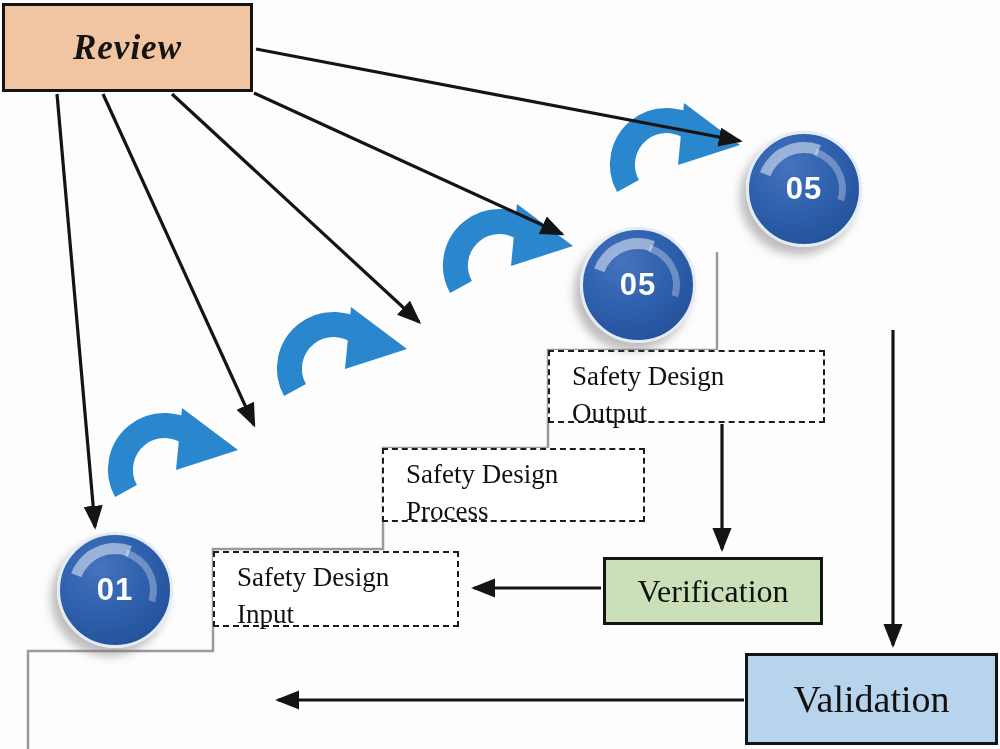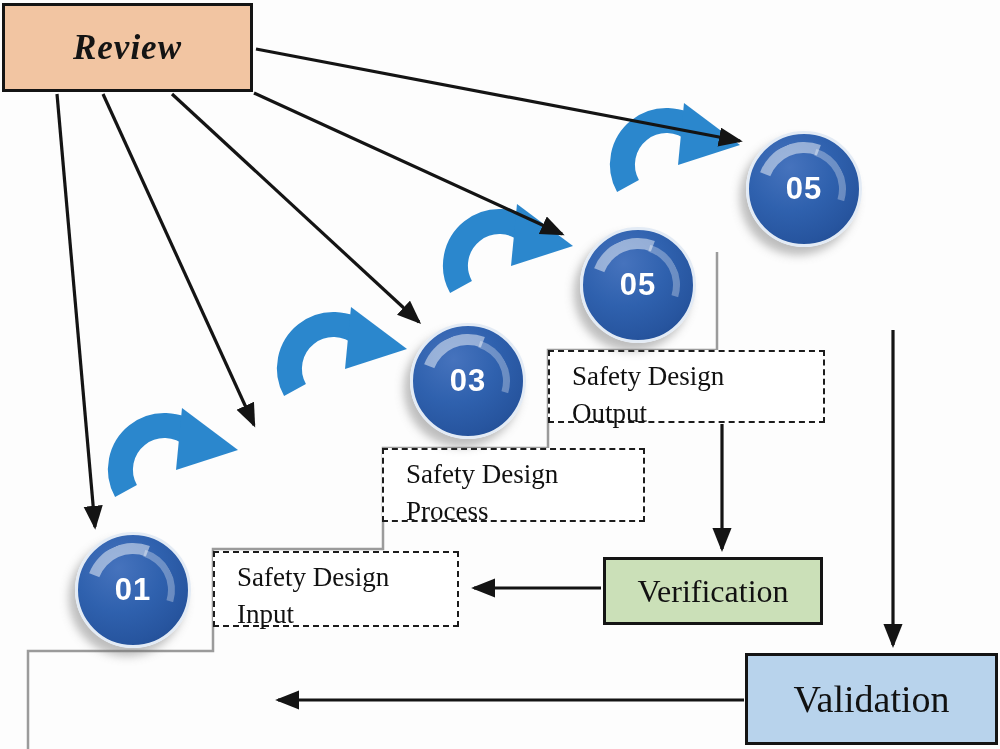--- a/index.html
+++ b/index.html
@@ -78,21 +78,21 @@
   #validation span{font-size:38px;color:#111;}
 
   
   #lbl-req      {left:28px; top:653px; width:239px; height:70px;}
   #lbl-input    {left:213px;top:551px; width:246px; height:76px;}
   #lbl-process  {left:382px;top:448px; width:263px; height:74px;}
   #lbl-output   {left:548px;top:350px; width:277px; height:73px;}
   #lbl-functions{left:717px;top:252px; width:253px; height:76px;}
 
   
-  #ball-01{left:75px; top:532px;}
+  #ball-01{left:57px; top:532px;}
   #ball-02{left:244px;top:429px;}
   #ball-03{left:410px;top:323px;}
   #ball-04{left:580px;top:227px;}
   #ball-05{left:746px;top:131px;}
 </style>
 </head>
 <body>
 
 <div class="canvas">
 
@@ -112,23 +112,20 @@
     <span class="t">Safety Design
 Process</span>
   </div>
   <div class="lbl" id="lbl-output">
     <span class="t">Safety Design
 Output</span>
   </div>
 
   <div class="ball" id="ball-01">
     <span class="num">01</span>
-  </div>
-  <div class="ball" id="ball-03">
-    <span class="num">03</span>
   </div>
   <div class="ball" id="ball-04">
     <span class="num">05</span>
   </div>
   <div class="ball" id="ball-05">
     <span class="num">05</span>
   </div>
 
   <div class="solidbox" id="verification">
     <span>Verification</span>

